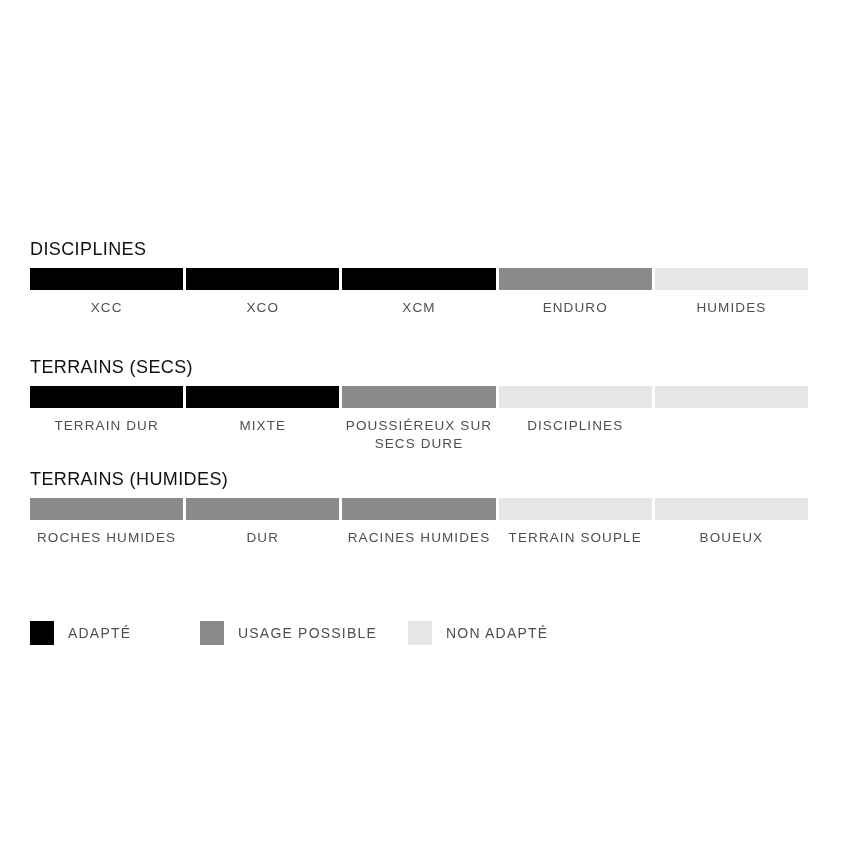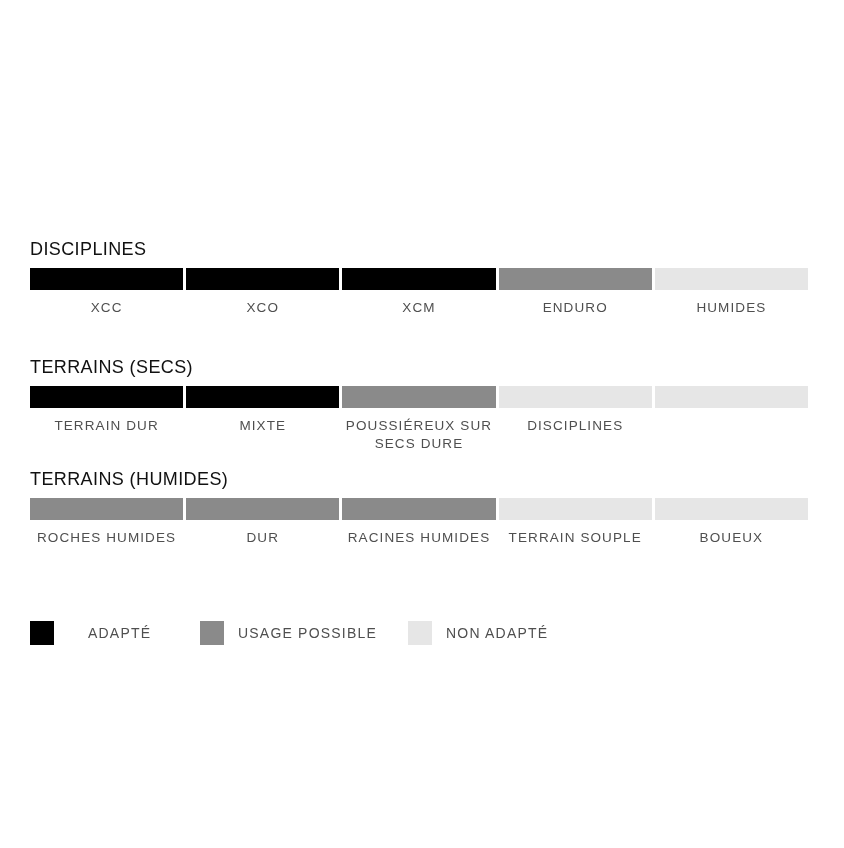--- a/index.html
+++ b/index.html
@@ -59,21 +59,21 @@
     top: 621px;
     width: 778px;
     height: 24px;
   }
   .legend-item {
     position: absolute;
     top: 0;
     display: flex;
     align-items: center;
   }
-  .legend-item.li-1 { left: 0px; gap: 20px; }
+  .legend-item.li-1 { left: 0px; }
   .legend-item.li-2 { left: 170px; }
   .legend-item.li-3 { left: 378px; align-items: center; }
   .legend-swatch {
     width: 24px;
     height: 24px;
     flex: 0 0 auto;
   }
   .legend-label {
     margin-left: 14px;
     font-size: 14px;

